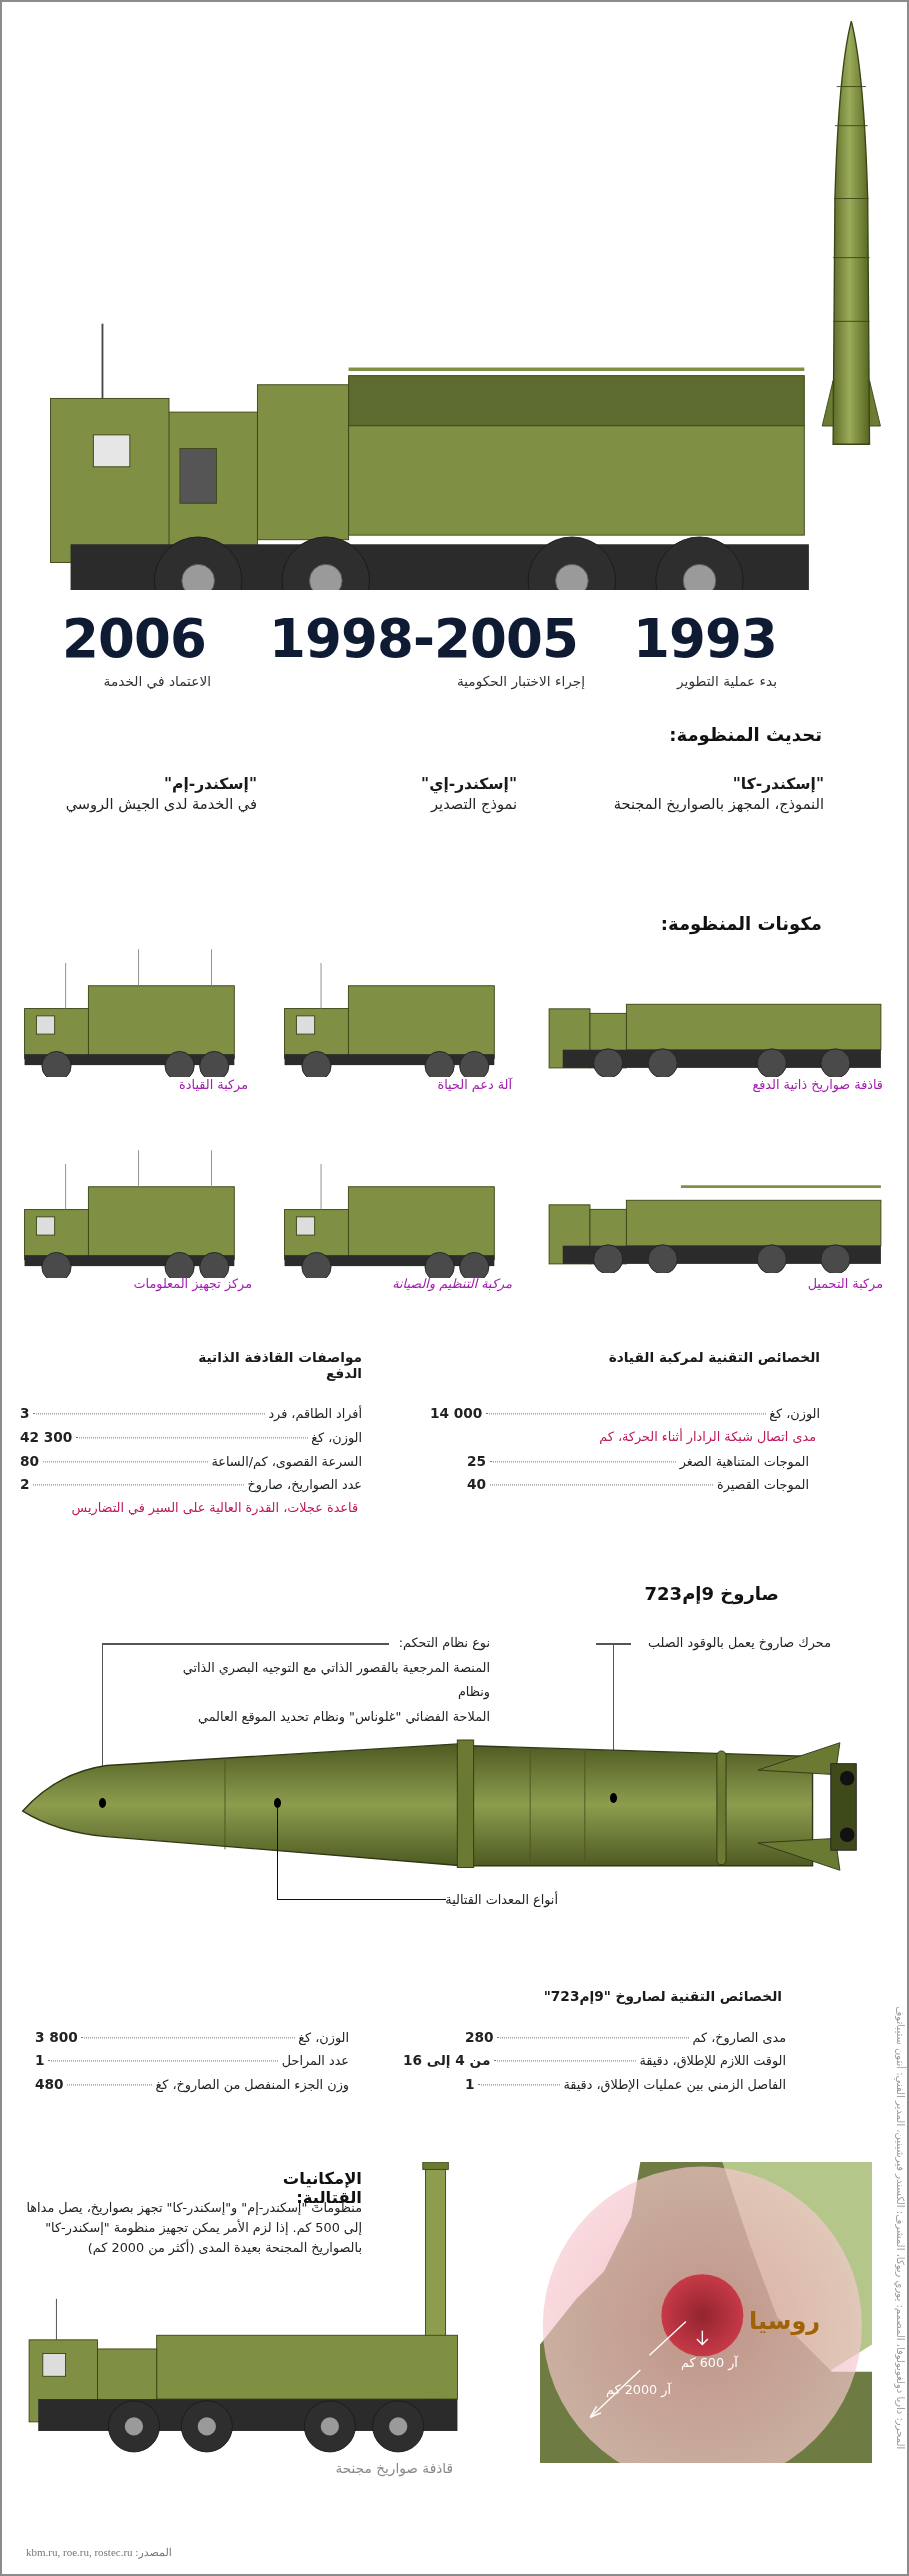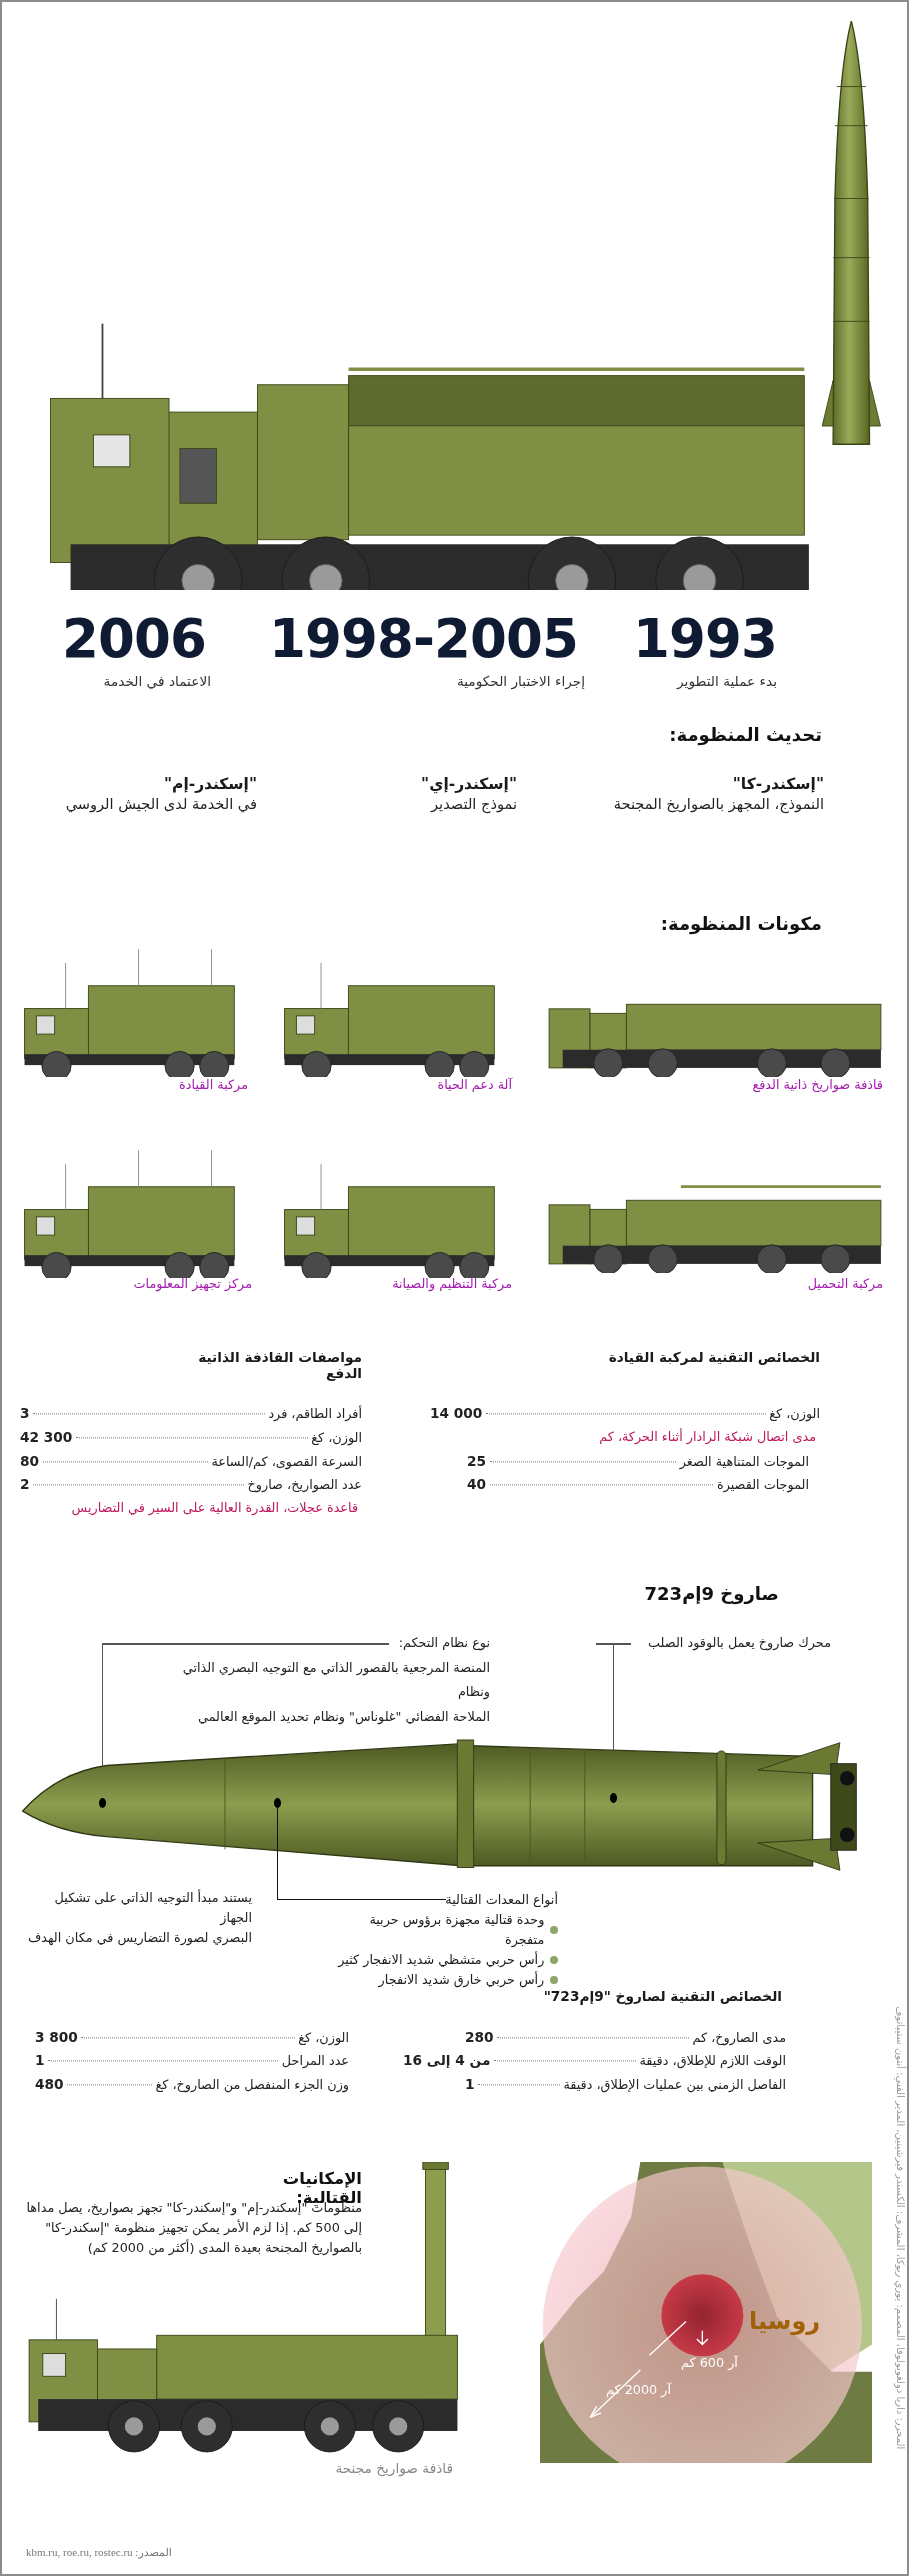--- a/index.html
+++ b/index.html
@@ -219,21 +219,21 @@
     <line x1="130" y1="60" x2="130" y2="20" stroke="#888"></line>
     <line x1="210" y1="60" x2="210" y2="20" stroke="#888"></line>
     <rect x="5" y="135" width="230" height="12" fill="#2b2b2b"></rect>
     <g fill="#4a4a4a" stroke="#222">
         <circle cx="40" cy="148" r="16"></circle>
         <circle cx="175" cy="148" r="16"></circle>
         <circle cx="213" cy="148" r="16"></circle>
       </g>
   </svg>
   <div class="vehicle-label" style="left:775px;top:1274px;width:106px;">مركبة التحميل</div>
-  <div class="vehicle-label" style="left:364px;top:1274px;width:146px;">مركبة التنظيم والصيانة</div>
+  <div class="vehicle-label" style="left:364px;top:1274px;width:146px;font-style:italic;">مركبة التنظيم والصيانة</div>
   <div class="vehicle-label" style="left:118px;top:1274px;width:132px;">مركز تجهيز المعلومات</div>
 
   <div class="spec-heading" style="left:164px;top:1347px;width:196px;">مواصفات القاذفة الذاتية الدفع</div>
   <div class="spec-row" style="left:18px;top:1403px;width:342px;">
     <span class="lbl">أفراد الطاقم، فرد</span>
       <span class="dots"></span>
       <span class="val">3</span>
   </div>
   <div class="spec-row" style="left:18px;top:1427px;width:342px;">
     <span class="lbl">الوزن، كغ</span>
@@ -305,40 +305,22 @@
     <line x1="620" y1="12" x2="620" y2="135" stroke="#4a561f"></line>
   </svg>
   <div class="dot-marker" style="left:97px;top:1796px;"></div>
   <div class="dot-marker" style="left:272px;top:1796px;"></div>
   <div class="dot-marker" style="left:608px;top:1791px;"></div>
 
   <div class="line" style="left:275px;top:1806px;width:0.9px;height:91px;background:#111;"></div>
   <div class="line" style="left:275px;top:1897px;width:169px;height:0.9px;background:#111;"></div>
   <div class="abs" style="left:328px;top:1888px;width:228px;">
     <div class="callout" style="position:static;line-height:20px;">أنواع المعدات القتالية</div>
-    <ul class="bullet-list">
-      <li>
-          <span class="bullet"></span>
-          <span>وحدة قتالية مجهزة برؤوس حربية متفجرة</span>
-        </li>
-      <li>
-          <span class="bullet"></span>
-          <span>رأس حربي متشظي شديد الانفجار كثير</span>
-        </li>
-      <li>
-          <span class="bullet"></span>
-          <span>رأس حربي خارق شديد الانفجار</span>
-        </li>
-    </ul>
-  </div>
-
-  <div class="callout" style="left:18px;top:1886px;width:232px;line-height:20px;">
-    <div>يستند مبدأ التوجيه الذاتي على تشكيل الجهاز</div>
-    <div>البصري لصورة التضاريس في مكان الهدف</div>
-  </div>
+  </div>
+
 
   <div class="spec-heading" style="left:510px;top:1986px;width:270px;">الخصائص التقنية لصاروخ "9إم723"</div>
   <div class="spec-row" style="left:463px;top:2027px;width:321px;">
     <span class="lbl">مدى الصاروخ، كم</span>
       <span class="dots"></span>
       <span class="val">280</span>
   </div>
   <div class="spec-row" style="left:401px;top:2050px;width:383px;">
     <span class="lbl">الوقت اللازم للإطلاق، دقيقة</span>
       <span class="dots"></span>

